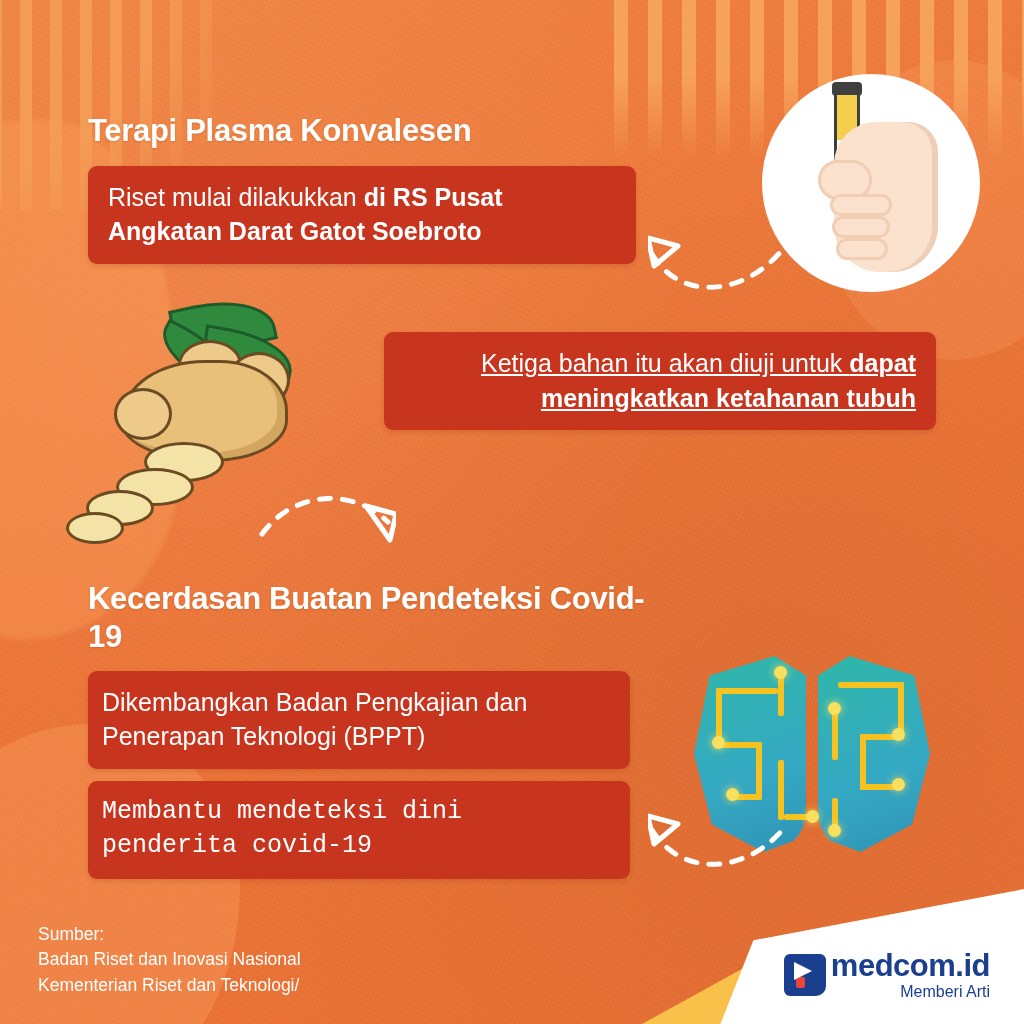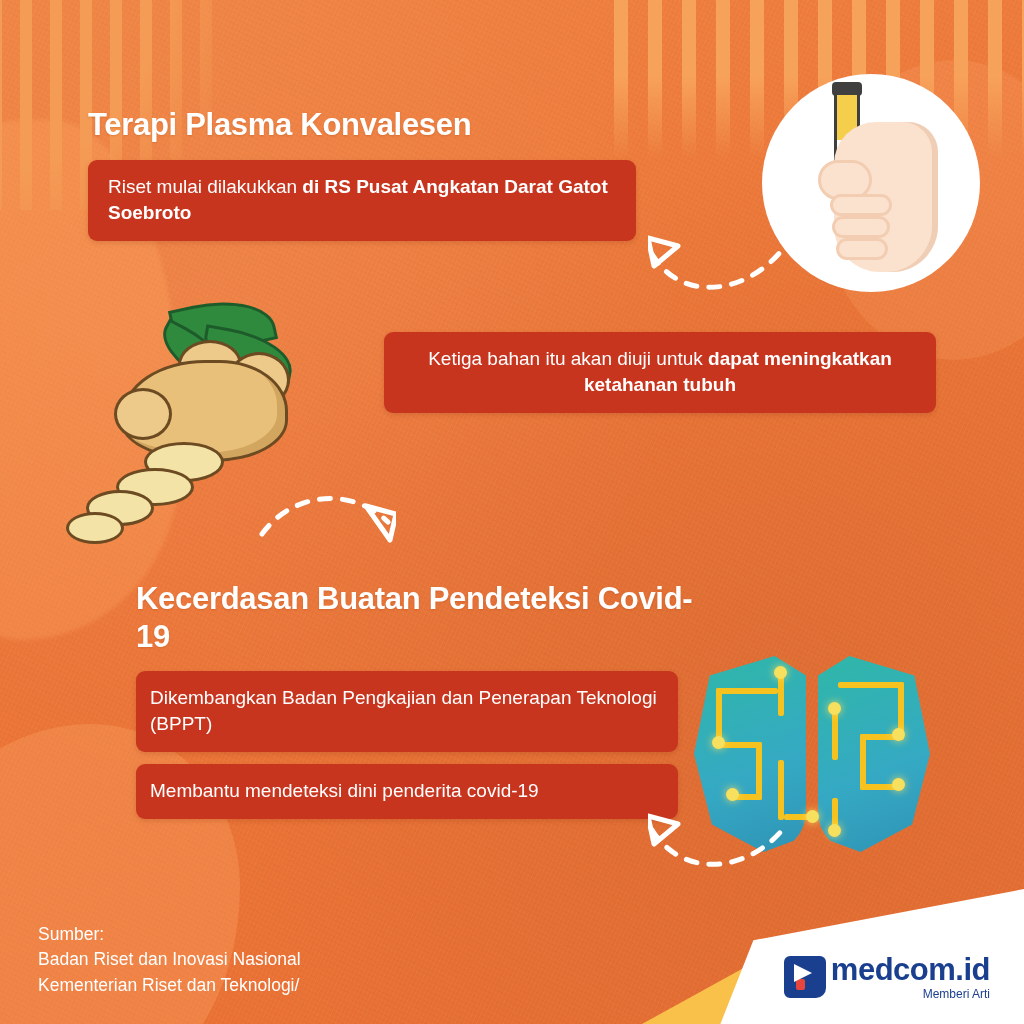--- a/index.html
+++ b/index.html
@@ -133,21 +133,21 @@
     border-radius: 2px;
   }
   #logo-text { line-height: 1; }
   #logo-name {
     font-size: 31px;
     font-weight: bold;
     color: #1b3f8f;
     letter-spacing: -0.5px;
   }
   #logo-tagline {
-    font-size: 12px;
+    font-size: 16px;
     color: #1b3f8f;
     text-align: right;
     margin-top: 3px;
   }
 
   
   .section { position: absolute; }
 
   .sec-title {
     color: #ffffff;
@@ -156,41 +156,42 @@
     line-height: 1.22;
     letter-spacing: -0.3px;
     text-shadow: 0 1px 2px rgba(150,60,10,0.25);
   }
 
   .callout {
     background: #c8351f;
     border-radius: 9px;
     padding: 14px 20px 15px 20px;
     color: #ffffff;
-    font-size: 19px;
+    font-size: 25px;
     line-height: 1.38;
     box-shadow: 0 2px 5px rgba(130,40,10,0.18);
   }
   .callout b { font-weight: bold; }
 
-  #section-plasma { left: 88px; top: 106px; width: 560px; }
+  #section-plasma { left: 88px; top: 112px; width: 560px; }
   #section-plasma .callout { margin-top: 16px; width: 508px; }
 
   #section-uji { right: 88px; top: 315px; width: 566px; text-align: right; }
   #section-uji .sec-title { font-size: 31px; }
   #section-uji .callout {
     margin-top: 17px;
     margin-left: auto;
     width: 512px;
-    text-align: center;
-  }
-
-  #section-ai { left: 88px; top: 580px; width: 560px; margin-left: 48px; }
+    text-align: right;
+    text-decoration: underline;
+  }
+
+  #section-ai { left: 88px; top: 580px; width: 560px; }
   #section-ai .callout { margin-top: 15px; width: 508px; padding-left: 14px; }
-  #section-ai .callout + .callout { margin-top: 12px; }
+  #section-ai .callout + .callout { margin-top: 12px; font-family: Liberation Mono, monospace; }
 
   
   #source {
     position: absolute;
     left: 38px; bottom: 26px;
     color: #ffffff;
     font-size: 17.5px;
     line-height: 1.45;
   }
   #source .label { font-weight: normal; }

